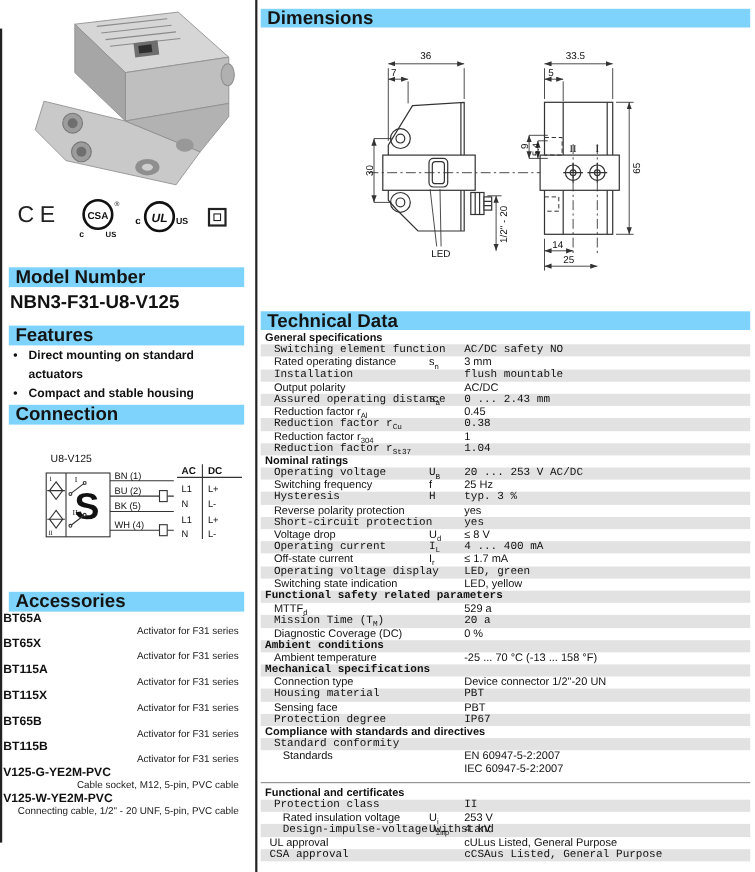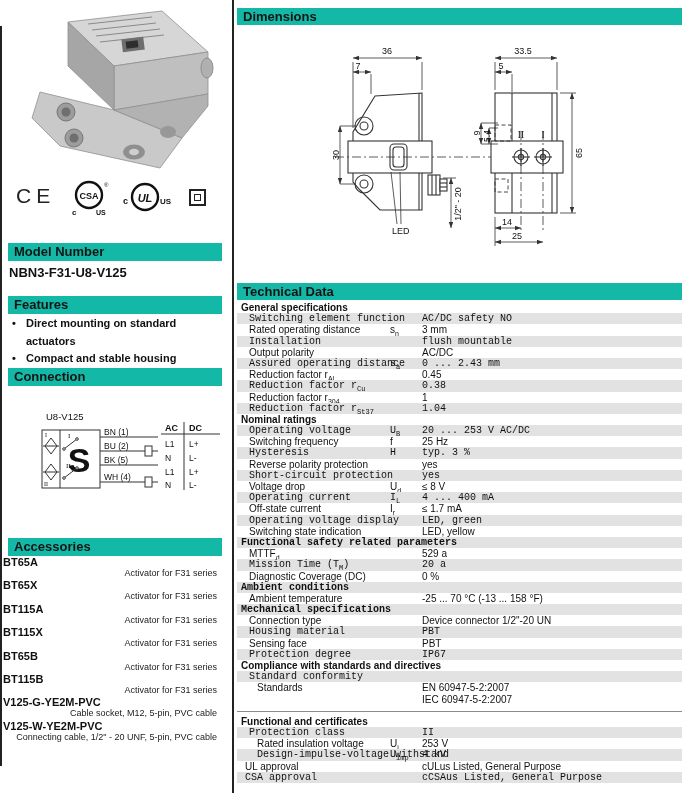--- a/index.html
+++ b/index.html
@@ -5,36 +5,36 @@
   html,body{margin:0;padding:0;}
   body{
     width:686px;height:793px;position:relative;background:#ffffff;
     font-family:"Liberation Sans", sans-serif;color:#111;overflow:hidden;
     -webkit-font-smoothing:antialiased;
   }
   .edge{position:absolute;background:#222;}
   #left-edge{left:0;top:26px;width:2px;height:740px;}
   #col-divider{left:232px;top:0;width:2px;height:793px;}
 
-  .secbar{position:absolute;background:#14b8a6;height:18px;line-height:18px;
-    font-size:13px;font-weight:bold;color:#141414;padding-left:6px;box-sizing:border-box;}
+  .secbar{position:absolute;background:#7dd3fc;height:18px;line-height:18px;
+    font-size:17px;font-weight:bold;color:#141414;padding-left:6px;box-sizing:border-box;}
   .secbar.left{left:8px;width:214px;}
   .secbar.right{left:237px;width:445px;height:17px;line-height:17px;}
 
   
   #product-photo{position:absolute;left:10px;top:6px;}
   #cert-row{position:absolute;left:8px;top:178px;width:214px;height:42px;}
   #ce-mark{position:absolute;left:8px;top:6px;font-size:21px;letter-spacing:5px;color:#222;}
   #csa-logo{position:absolute;left:62px;top:0;}
   #ul-logo{position:absolute;left:112px;top:3px;}
   #class2-icon{position:absolute;left:181px;top:11px;width:13px;height:13px;border:2px solid #222;
     display:flex;align-items:center;justify-content:center;}
   #class2-icon .inner{width:5px;height:5px;border:1.5px solid #222;}
 
-  #model-value{position:absolute;left:9px;top:265px;font-size:13px;font-weight:bold;}
+  #model-value{position:absolute;left:9px;top:265px;font-size:17px;font-weight:bold;}
 
   #features-list{position:absolute;left:10px;top:315px;width:212px;}
   .feat{font-size:11px;font-weight:bold;line-height:17.5px;padding-left:16px;position:relative;}
   .feat::before{content:"•";position:absolute;left:2px;}
 
   #conn-svg{position:absolute;left:8px;top:408px;}
 
   #accessories-list{position:absolute;left:3px;top:556px;width:214px;}
   .acc-item{height:23.4px;}
   .acc-name{font-size:11px;font-weight:bold;line-height:12px;}

